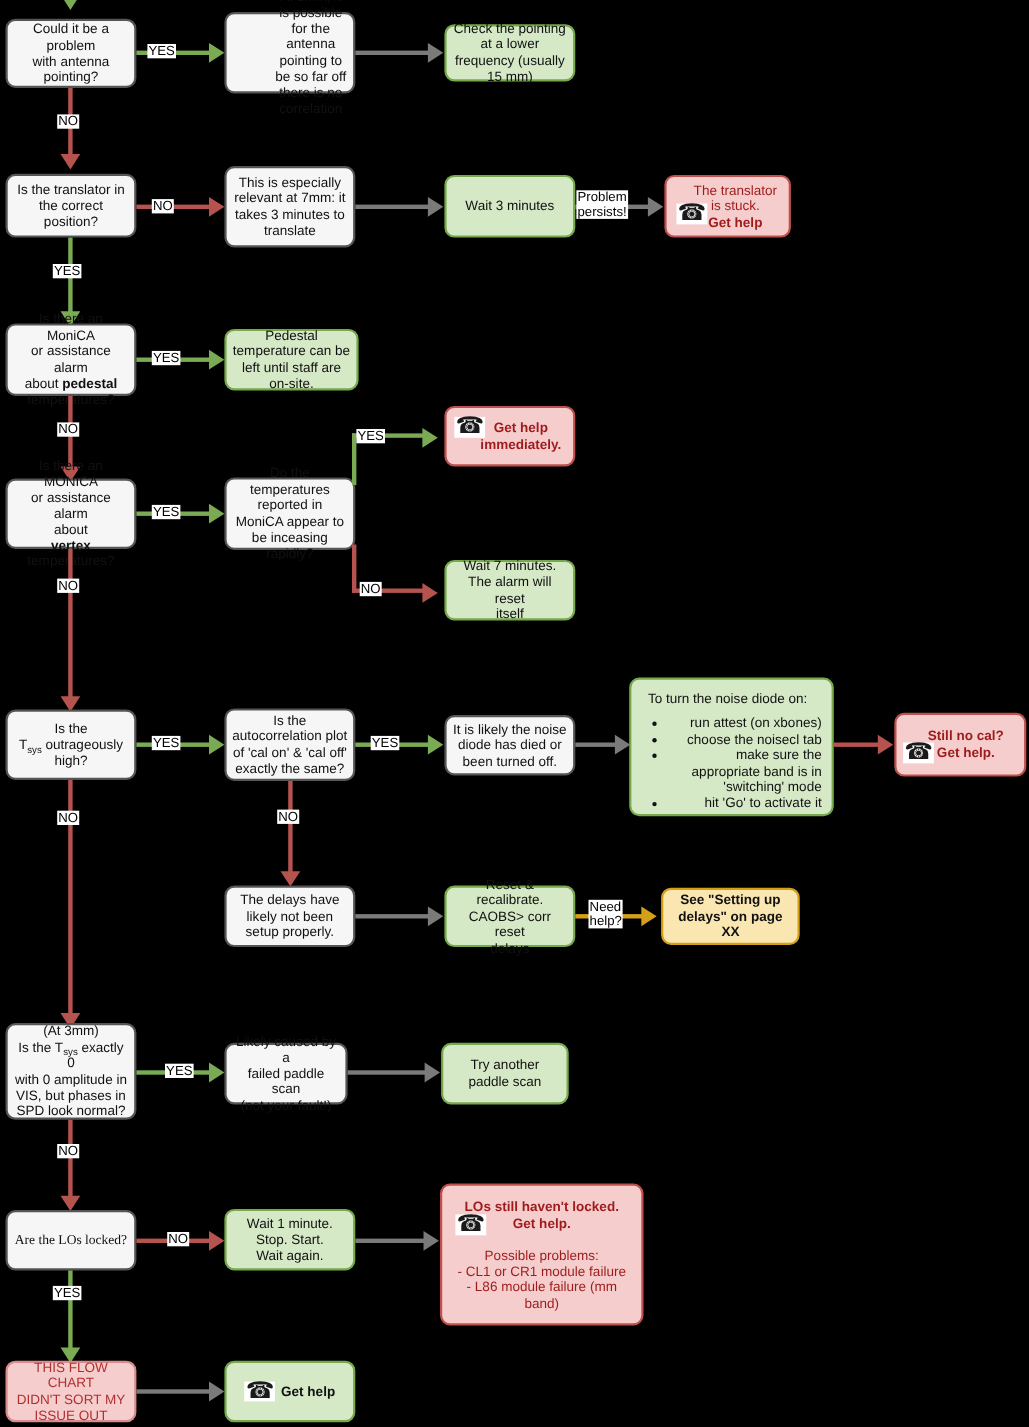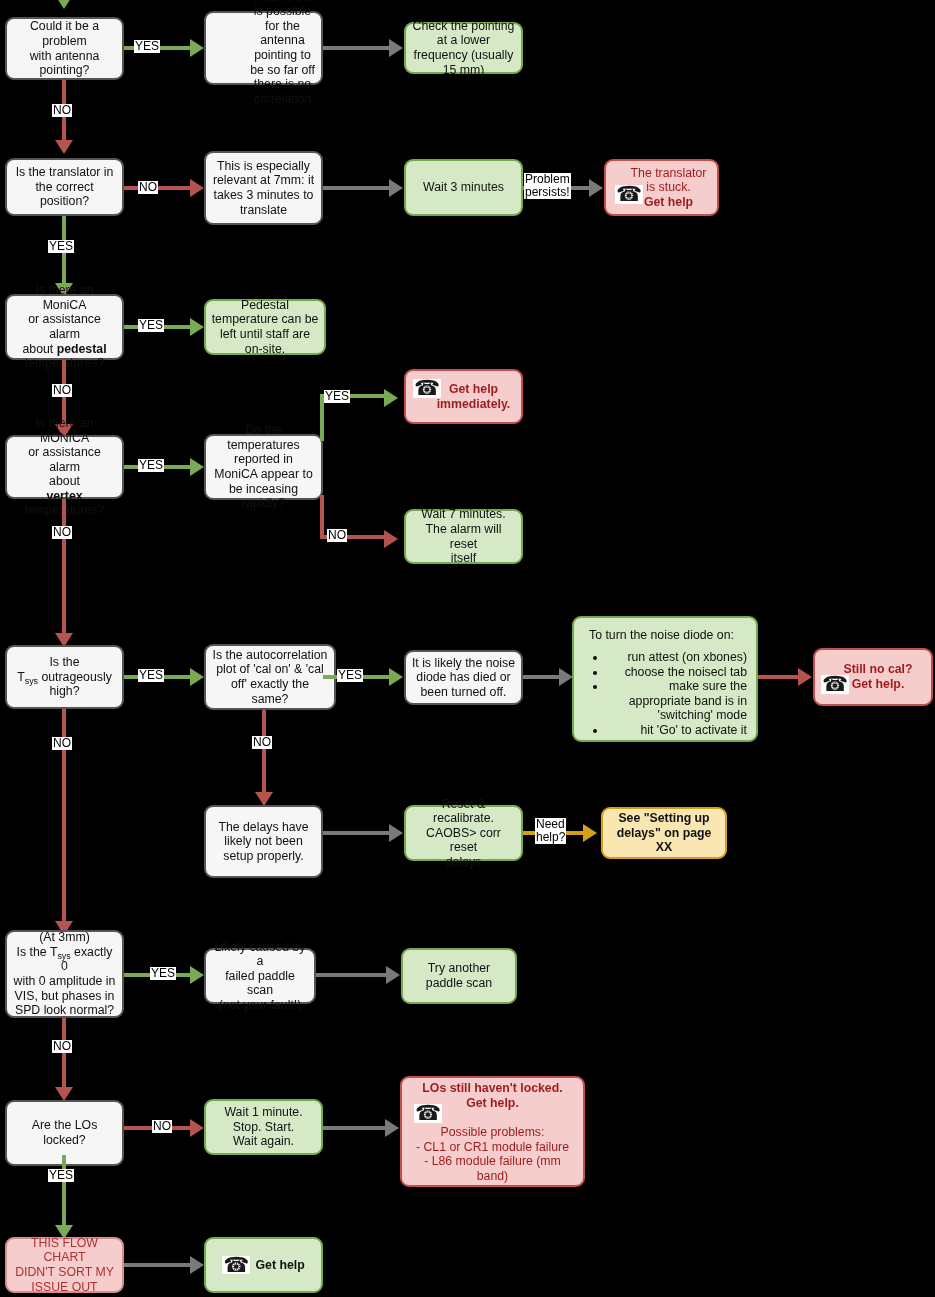--- a/index.html
+++ b/index.html
@@ -234,21 +234,21 @@
       <span>Is the</span><br>
       <span>T</span><sub>sys</sub><span> outrageously</span><br>
       <span>high?</span>
     </div>
   </div>
 
   <div class="h-line c-green" style="left:124px;top:675px;width:68px;"></div>
   <div class="arrow-r ar-green" style="left:190px;top:668px;"></div>
   <div class="elabel" style="left:138px;top:669px;">YES</div>
 
-  <div class="node n-grey" style="left:204px;top:644px;width:132px;height:66px;">
+  <div class="node n-grey" style="left:204px;top:644px;width:119px;height:66px;">
     <div class="txt">Is the autocorrelation plot of 'cal on' &amp; 'cal off' exactly the same?</div>
   </div>
 
   <div class="h-line c-green" style="left:323px;top:675px;width:68px;"></div>
   <div class="arrow-r ar-green" style="left:389px;top:668px;"></div>
   <div class="elabel" style="left:337px;top:669px;">YES</div>
 
   <div class="node n-grey" style="left:404px;top:650px;width:119px;height:55px;justify-content:center;">
     <div class="txt">It is likely the noise diode has died or been turned off.</div>
   </div>
@@ -276,21 +276,21 @@
       <span>Still no cal?</span><br>
       <span>Get help.</span>
     </div>
     <span class="phone-inline" style="position:absolute;left:6px;top:25px;">☎</span>
   </div>
 
   <div class="v-line c-red" style="left:262px;top:710px;height:85px;"></div>
   <div class="arrow-d ad-red" style="left:255px;top:792px;"></div>
   <div class="elabel" style="left:252px;top:736px;">NO</div>
 
-  <div class="node n-grey" style="left:204px;top:805px;width:119px;height:73px;">
+  <div class="node n-grey" style="left:204px;top:805px;width:119px;height:56px;">
     <div class="txt">The delays have likely not been setup properly.</div>
   </div>
 
   <div class="h-line c-grey" style="left:323px;top:831px;width:68px;"></div>
   <div class="arrow-r ar-grey" style="left:389px;top:824px;"></div>
 
   <div class="node n-green" style="left:404px;top:805px;width:119px;height:56px;">
     <div class="txt">
       <span>Reset &amp; recalibrate.</span><br>
       <span>CAOBS&gt; corr reset</span><br>
@@ -342,40 +342,40 @@
   <div class="arrow-r ar-grey" style="left:386px;top:966px;"></div>
 
   <div class="node n-green" style="left:401px;top:948px;width:116px;height:56px;">
     <div class="txt">Try another paddle scan</div>
   </div>
 
   <div class="v-line c-red" style="left:62px;top:1018px;height:72px;"></div>
   <div class="arrow-d ad-red" style="left:55px;top:1087px;"></div>
   <div class="elabel" style="left:52px;top:1040px;">NO</div>
 
-  <div class="node n-grey" style="left:5px;top:1100px;width:119px;height:66px;">
+  <div class="node n-grey" style="left:5px;top:1100px;width:119px;height:55px;font-family:Liberation Serif, serif;">
     <div class="txt">Are the LOs locked?</div>
   </div>
 
   <div class="h-line c-red" style="left:124px;top:1126px;width:68px;"></div>
   <div class="arrow-r ar-red" style="left:190px;top:1119px;"></div>
   <div class="elabel" style="left:152px;top:1120px;">NO</div>
 
   <div class="node n-green" style="left:204px;top:1099px;width:119px;height:56px;">
     <div class="txt">
       <span>Wait 1 minute.</span><br>
       <span>Stop. Start.</span><br>
       <span>Wait again.</span>
     </div>
   </div>
 
   <div class="h-line c-grey" style="left:323px;top:1126px;width:64px;"></div>
   <div class="arrow-r ar-grey" style="left:385px;top:1119px;"></div>
 
-  <div class="node n-red" style="left:400px;top:1076px;width:185px;height:111px;">
+  <div class="node n-red" style="left:400px;top:1076px;width:185px;height:129px;">
     <div class="txt" style="padding-top:2px;">
       <span class="bold">LOs still haven't locked.</span><br>
       <span class="bold">Get help.</span><br>
       <span style="display:inline-block;height:11px;"></span><br>
       <span>Possible problems:</span><br>
       <span>- CL1 or CR1 module failure</span><br>
       <span>- L86 module failure (mm band)</span>
     </div>
     <span class="phone-inline" style="position:absolute;left:12px;top:26px;">☎</span>
   </div>

